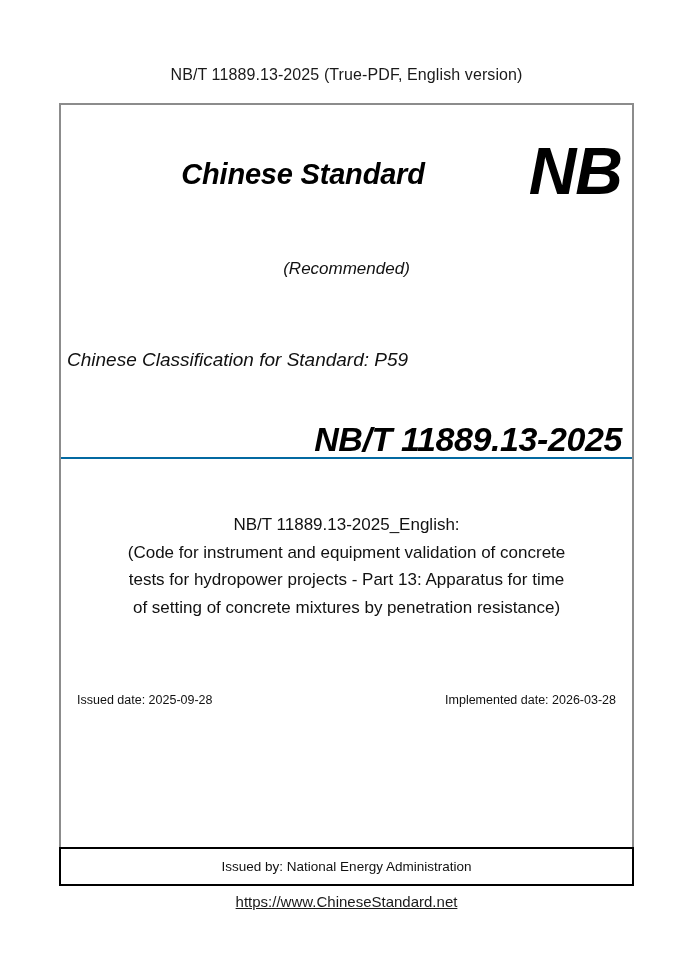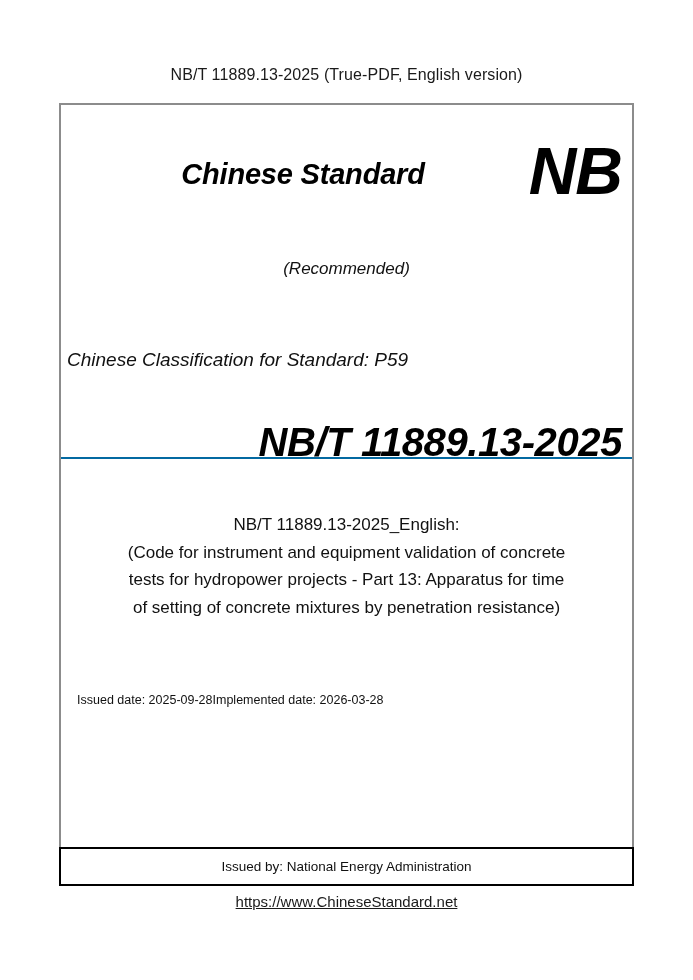--- a/index.html
+++ b/index.html
@@ -93,21 +93,21 @@
     left: 6px;
     top: 244px;
     font-size: 19px;
     color: #111111;
   }
 
   .standard-no {
     position: absolute;
     right: 10px;
     top: 315px;
-    font-size: 40px;
+    font-size: 34px;
     font-weight: bold;
     letter-spacing: -0.4px;
   }
 
   
   .english-title {
     position: absolute;
     left: 0;
     top: 52px;
     width: 100%;
@@ -120,20 +120,21 @@
   }
 
   .dates-row {
     position: absolute;
     left: 0;
     top: 234px;
     width: 100%;
     padding: 0 16px;
     box-sizing: border-box;
     display: flex;
+    justify-content: space-between;
     font-size: 12.5px;
     color: #111111;
   }
 
   
   .issued-by-bar {
     position: absolute;
     left: 59px;
     top: 847px;
     width: 575px;

